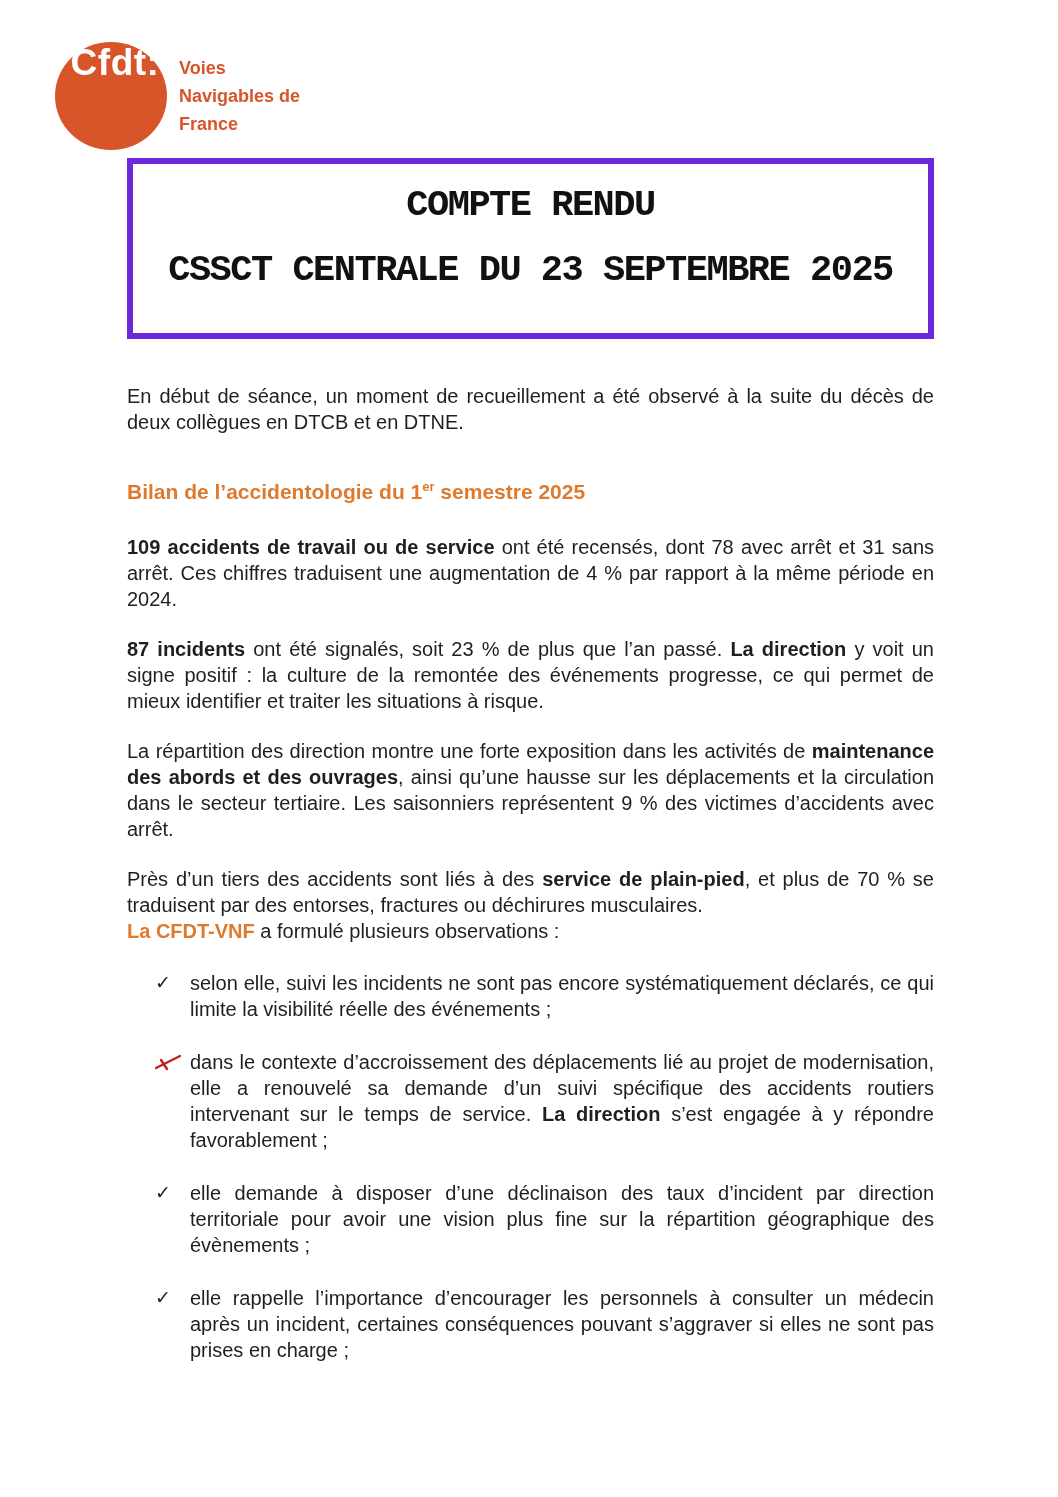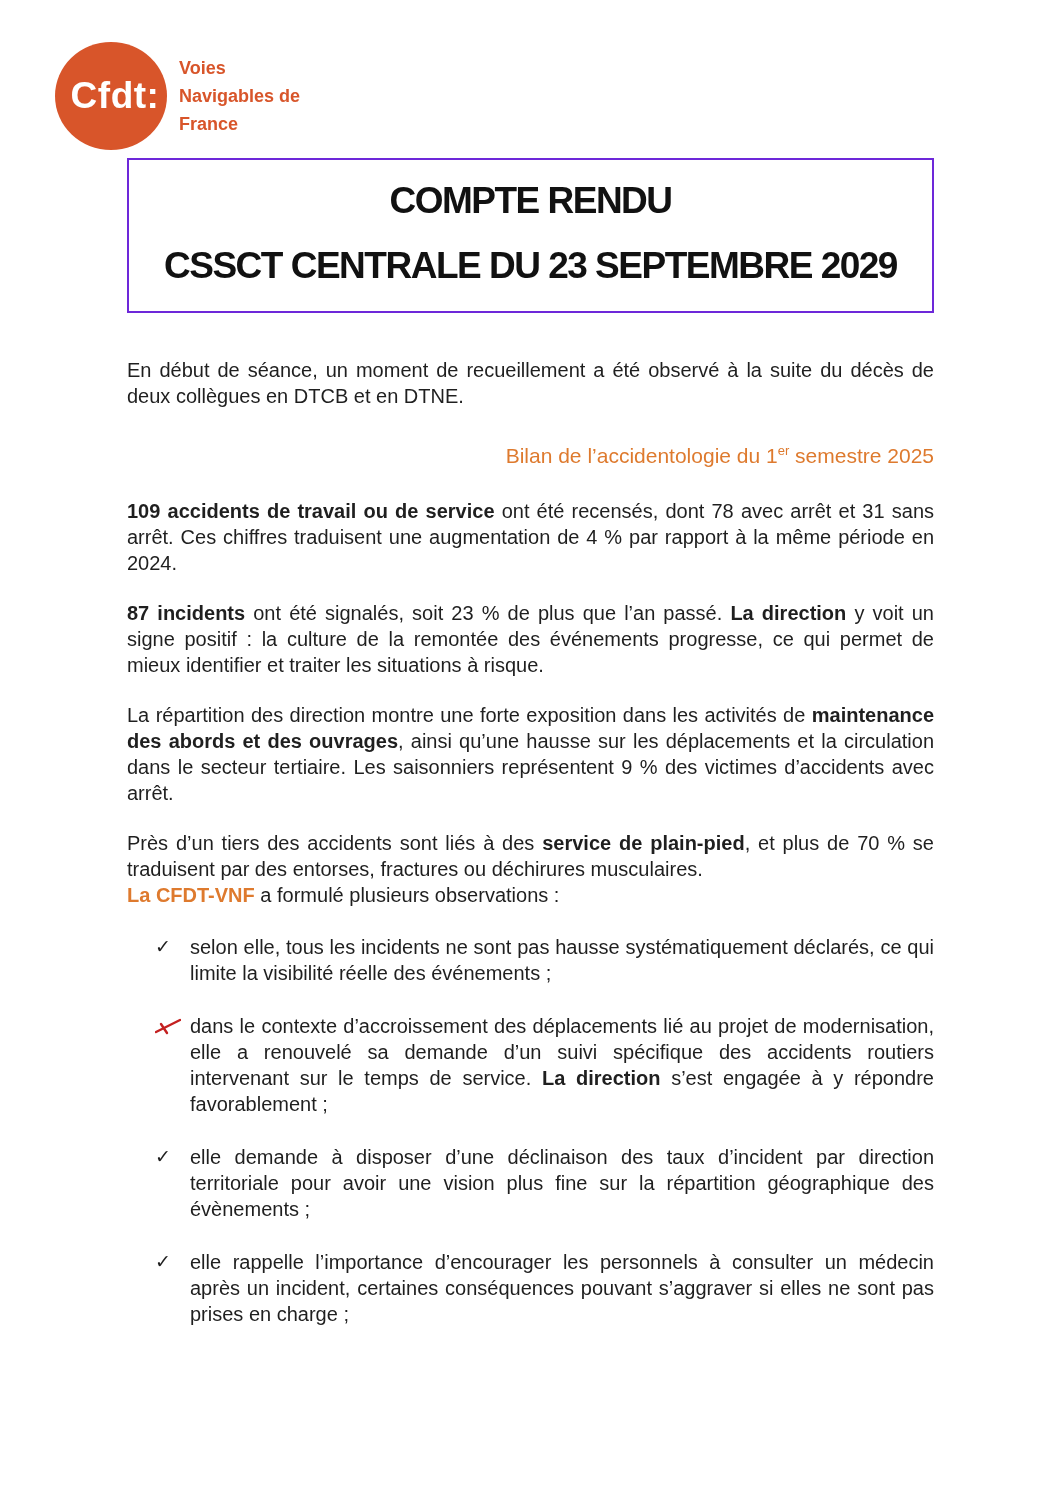--- a/index.html
+++ b/index.html
@@ -24,21 +24,20 @@
     display: flex;
     align-items: center;
     gap: 12px;
   }
   .logo-circle {
     width: 112px;
     height: 108px;
     border-radius: 50%;
     background: var(--logo-orange, #d8552a);
     display: flex;
-    align-items: center;
     justify-content: center;
   }
   .logo-circle span {
     color: #ffffff;
     font-weight: bold;
     font-size: 37px;
     letter-spacing: 0.5px;
     transform: translateX(4px);
   }
   .logo-name {
@@ -49,44 +48,45 @@
     white-space: pre-line;
   }
   
   .content {
     position: absolute;
     top: 158px;
     left: 127px;
     width: 807px;
   }
   .title-box {
-    border: 2px solid #6d28d9;
+    border: 6px solid #6d28d9;
     text-align: center;
-    padding: 16px 8px 24px;
+    padding: 16px 8px 42px;
     margin-bottom: 28px;
+    font-family: Liberation Mono, monospace;
   }
   .title-line {
     font-weight: bold;
     font-size: 37px;
     letter-spacing: -1.5px;
     line-height: 1.15;
     color: #111111;
   }
   .title-line.first { margin: 4px 0 22px; }
   .body-text {
     font-size: 20px;
     line-height: 26px;
     text-align: justify;
   }
   p.para { margin: 0 0 24px; }
   p.para.intro { margin-bottom: 0; margin-top: 44px; }
   .section-heading {
-    margin: 34px 0 30px;
-    text-align: right;
-    font-weight: normal;
+    margin: 44px 0 30px;
+    text-align: left;
+    font-weight: bold;
     font-size: 21px;
     color: var(--accent-orange, #de7a2e);
   }
   .section-heading sup { font-size: 13px; }
   span.b { font-weight: bold; margin-top: 20px; }
   span.orange { color: var(--accent-orange, #de7a2e); font-weight: bold; }
   .obs-intro { margin: 29px 0 26px; }
   
   .obs-list { margin-top: 26px; }
   .obs-item {
@@ -117,39 +117,39 @@
     </div>
     <div class="logo-name">Voies
 Navigables de
 France</div>
   </div>
 
   <div class="content">
 
     <div class="title-box">
       <div class="title-line first">COMPTE RENDU</div>
-      <div class="title-line">CSSCT CENTRALE DU 23 SEPTEMBRE 2029</div>
+      <div class="title-line">CSSCT CENTRALE DU 23 SEPTEMBRE 2025</div>
     </div>
 
     <p class="para intro body-text">En début de séance, un moment de recueillement a été observé à la suite du décès de deux collègues en DTCB et en DTNE.</p>
 
     <div class="section-heading"><span>Bilan de l’accidentologie du 1</span><sup>er</sup><span> semestre 2025</span></div>
 
     <p class="para body-text"><span class="b">109 accidents de travail ou de service</span><span> ont été recensés, dont 78 avec arrêt et 31 sans arrêt. Ces chiffres traduisent une augmentation de 4 % par rapport à la même période en 2024.</span></p>
     <p class="para body-text"><span class="b">87 incidents</span><span> ont été signalés, soit 23 % de plus que l’an passé. </span><span class="b">La direction</span><span> y voit un signe positif : la culture de la remontée des événements progresse, ce qui permet de mieux identifier et traiter les situations à risque.</span></p>
     <p class="para body-text"><span>La répartition des direction montre une forte exposition dans les activités de </span><span class="b">maintenance des abords et des ouvrages</span><span>, ainsi qu’une hausse sur les déplacements et la circulation dans le secteur tertiaire. Les saisonniers représentent 9 % des victimes d’accidents avec arrêt.</span></p>
     <p class="para body-text" style="margin-bottom:0;"><span>Près d’un tiers des accidents sont liés à des </span><span class="b">service de plain-pied</span><span>, et plus de 70 % se traduisent par des entorses, fractures ou déchirures musculaires.</span></p>
 
     <p class="para body-text obs-intro"><span class="orange">La CFDT-VNF</span><span> a formulé plusieurs observations :</span></p>
 
     <div class="obs-list">
 
       <div class="obs-item body-text">
         <span class="obs-marker">✓</span>
-        <span><span>selon elle, tous les incidents ne sont pas hausse systématiquement déclarés, ce qui limite la visibilité réelle des événements ;</span></span>
+        <span><span>selon elle, suivi les incidents ne sont pas encore systématiquement déclarés, ce qui limite la visibilité réelle des événements ;</span></span>
       </div>
 
       <div class="obs-item body-text">
         <span class="obs-marker">
           <svg width="26" height="18" viewBox="0 0 26 18" aria-hidden="true">
             <path d="M1 15 L25 3" stroke="#c42020" stroke-width="2.4" stroke-linecap="round" fill="none"></path>
             <path d="M6 7 L12 16" stroke="#c42020" stroke-width="2.4" stroke-linecap="round" fill="none"></path>
           </svg>
         </span>
         <span><span>dans le contexte d’accroissement des déplacements lié au projet de modernisation, elle a renouvelé sa demande d’un suivi spécifique des accidents routiers intervenant sur le temps de service. </span><span class="b">La direction</span><span> s’est engagée à y répondre favorablement ;</span></span>

